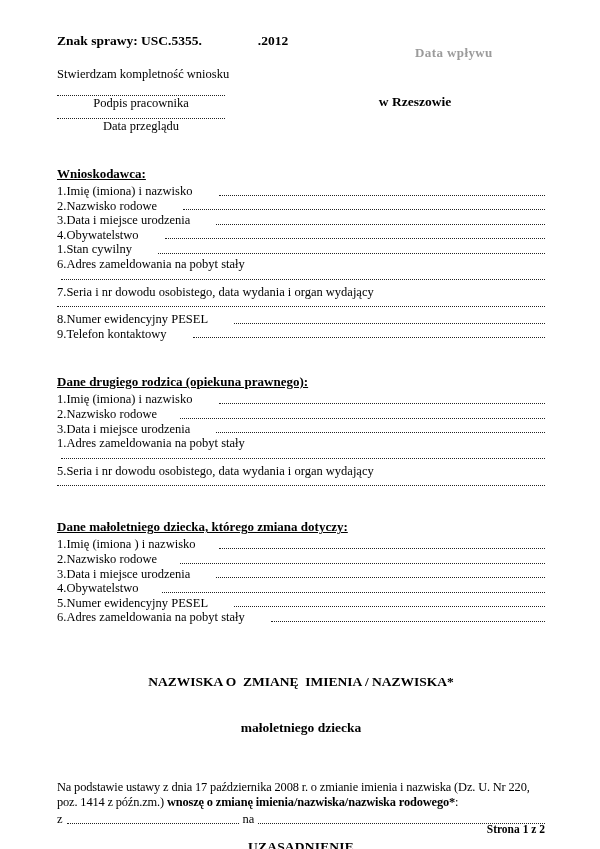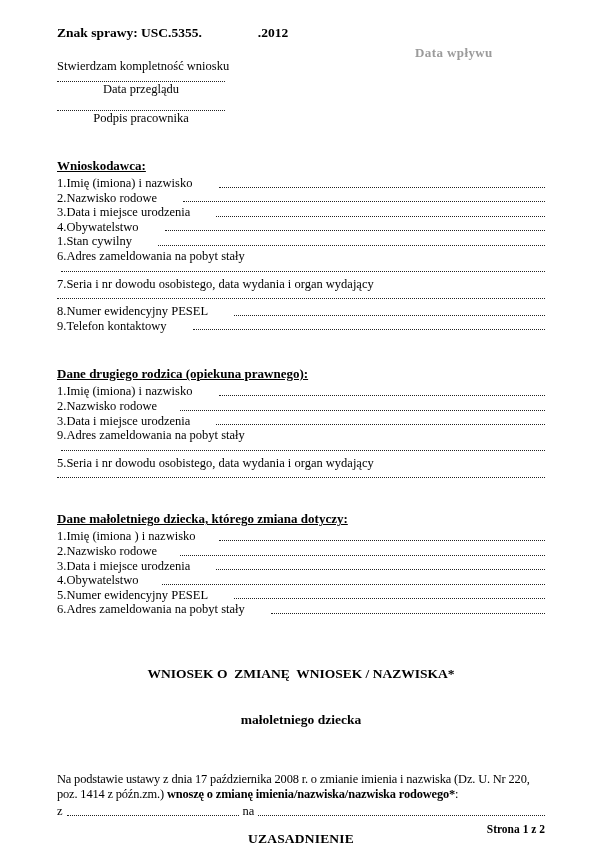--- a/index.html
+++ b/index.html
@@ -2,21 +2,21 @@
 <html lang="pl"><head>
 <meta charset="utf-8">
 <title>Wniosek o zmianę imienia / nazwiska</title>
 <style>
   html,body{margin:0;padding:0;background:#ffffff;}
   .page{
     position:relative;
     width:600px;height:849px;
     background:#ffffff;
     box-sizing:border-box;
-    padding:24px 55px 0 57px;
+    padding:32px 55px 0 57px;
     font-family:"Liberation Serif","DejaVu Serif",serif;
     font-size:12.5px;color:#000;
     overflow:hidden;
   }
   .bold{font-weight:700;}
   
   .case-line{font-size:13.5px;font-weight:700;line-height:17px;}
   .case-year{margin-left:56px;}
   .completeness{margin-top:18px;line-height:14px;}
   .sig-block{width:168px;}
@@ -70,33 +70,34 @@
 <body>
 
 <div class="page">
 
   <div class="header">
     <div class="case-line">
       <span>Znak sprawy: USC.5355.</span><span class="case-year">.2012</span>
     </div>
     <div class="completeness">Stwierdzam kompletność wniosku</div>
 
+    <div class="sig-block second">
+      <div class="sig-dotted"></div>
+      <div class="sig-label">Podpis pracownika</div>
+    </div>
+
     <div class="sig-block first">
       <div class="sig-dotted"></div>
       <div class="sig-label">Data przeglądu</div>
     </div>
 
-    <div class="sig-block second">
-      <div class="sig-dotted"></div>
-      <div class="sig-label">Podpis pracownika</div>
-    </div>
-
     <div class="data-wplywu" style="color: rgb(155, 155, 155); text-align: right;">Data wpływu</div>
 
     <div class="addressee">
+      <div>w Rzeszowie</div>
     </div>
   </div>
 
   <section class="section s1">
     <div class="sec-title">Wnioskodawca:</div>
     <div class="sec-fields">
         <div class="field-row">
           <span class="field-label">1.Imię (imiona) i nazwisko </span>
           <span class="leader"></span>
         </div>
@@ -144,21 +145,21 @@
         </div>
         <div class="field-row">
           <span class="field-label">2.Nazwisko rodowe</span>
           <span class="leader"></span>
         </div>
         <div class="field-row">
           <span class="field-label">3.Data i miejsce urodzenia </span>
           <span class="leader"></span>
         </div>
         <div class="field-row">
-          <span class="field-label">9.Adres zameldowania na pobyt stały</span>
+          <span class="field-label">1.Adres zameldowania na pobyt stały</span>
         </div>
         <div class="leader-line indent"></div>
         <div class="field-row">
           <span class="field-label">5.Seria i nr dowodu osobistego, data wydania i organ wydający</span>
         </div>
         <div class="leader-line"></div>
       </div>
   </section>
 
   <section class="section s3">
@@ -185,21 +186,21 @@
           <span class="leader"></span>
         </div>
         <div class="field-row">
           <span class="field-label">6.Adres zameldowania na pobyt stały </span>
           <span class="leader"></span>
         </div>
       </div>
   </section>
 
   <div class="app-title">
-    <div>WNIOSEK O  ZMIANĘ  WNIOSEK / NAZWISKA*</div>
+    <div>NAZWISKA O  ZMIANĘ  IMIENIA / NAZWISKA*</div>
     <div>małoletniego dziecka</div>
   </div>
 
   <p class="legal"><span>Na podstawie ustawy z dnia 17 października 2008 r. o zmianie imienia i nazwiska (Dz. U. Nr 220, poz. 1414 z późn.zm.) </span><span class="bold">wnoszę o zmianę imienia/nazwiska/nazwiska rodowego*</span><span>:</span></p>
 
   <div class="change-line">
     <span>z</span>
     <span class="fixed"></span>
     <span>na</span>
     <span class="grow"></span>

